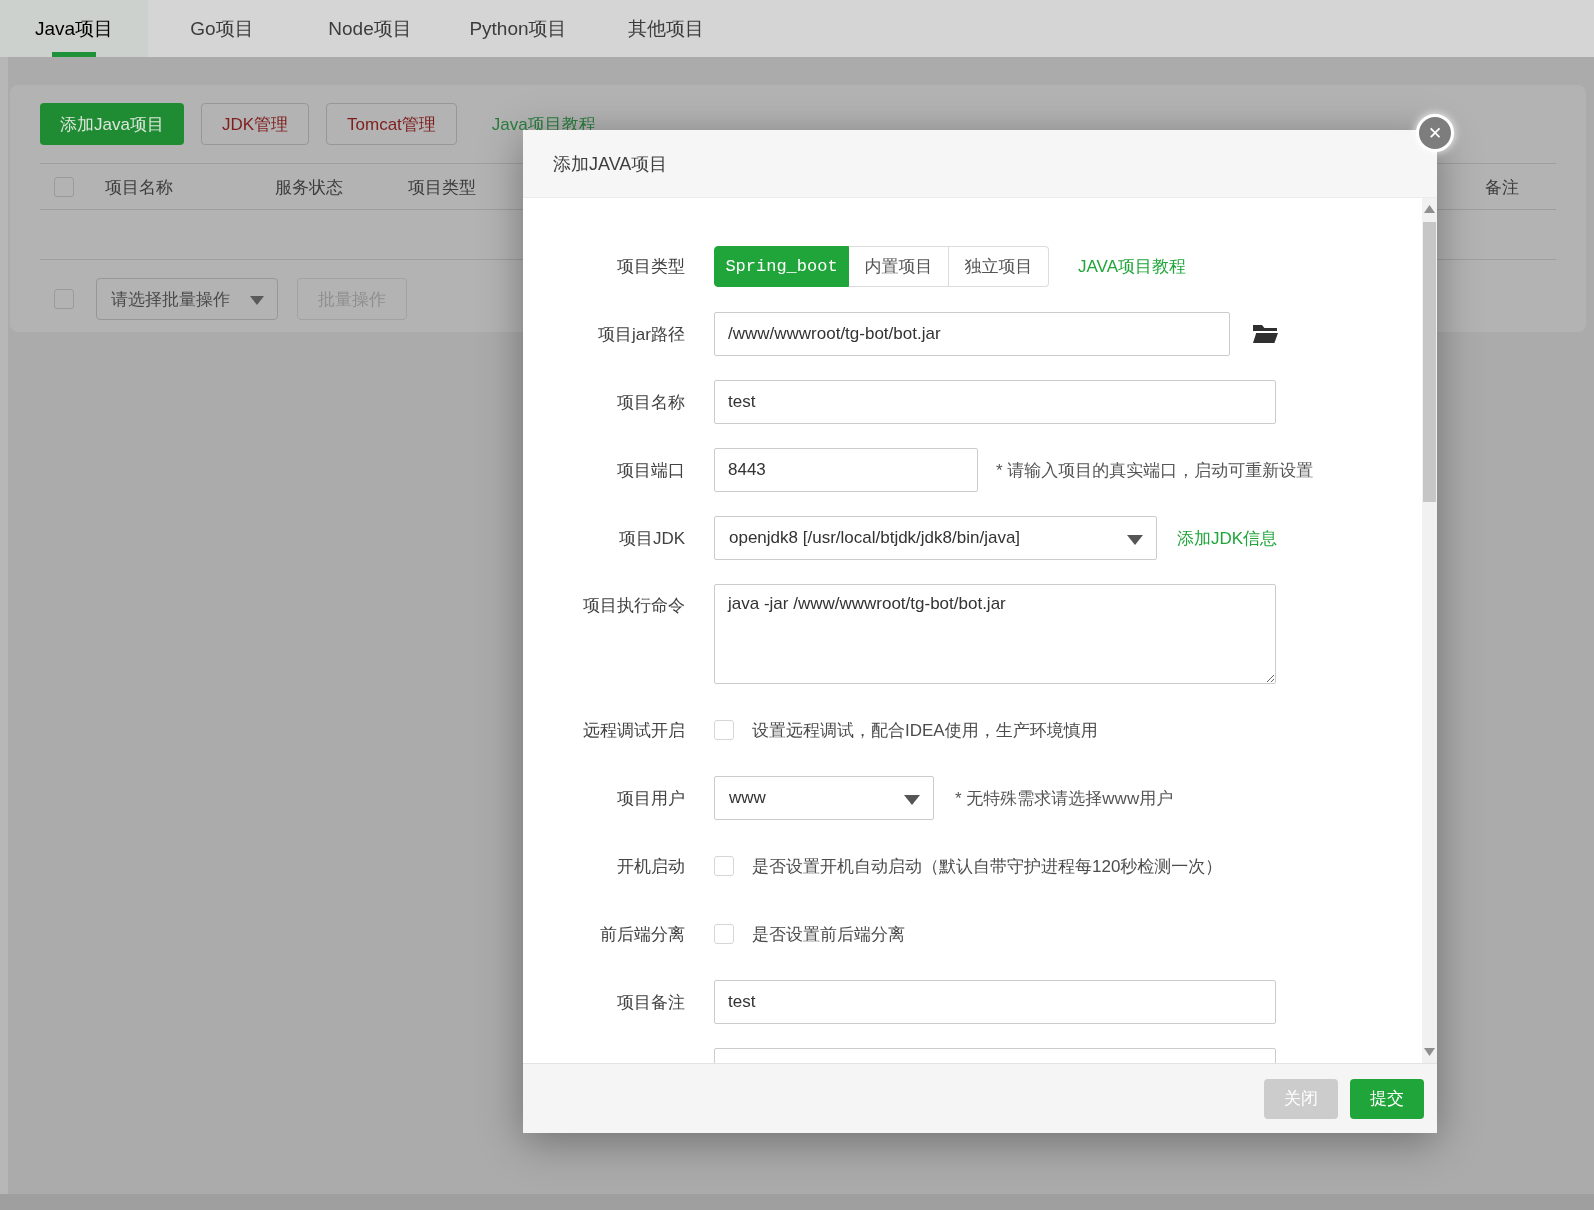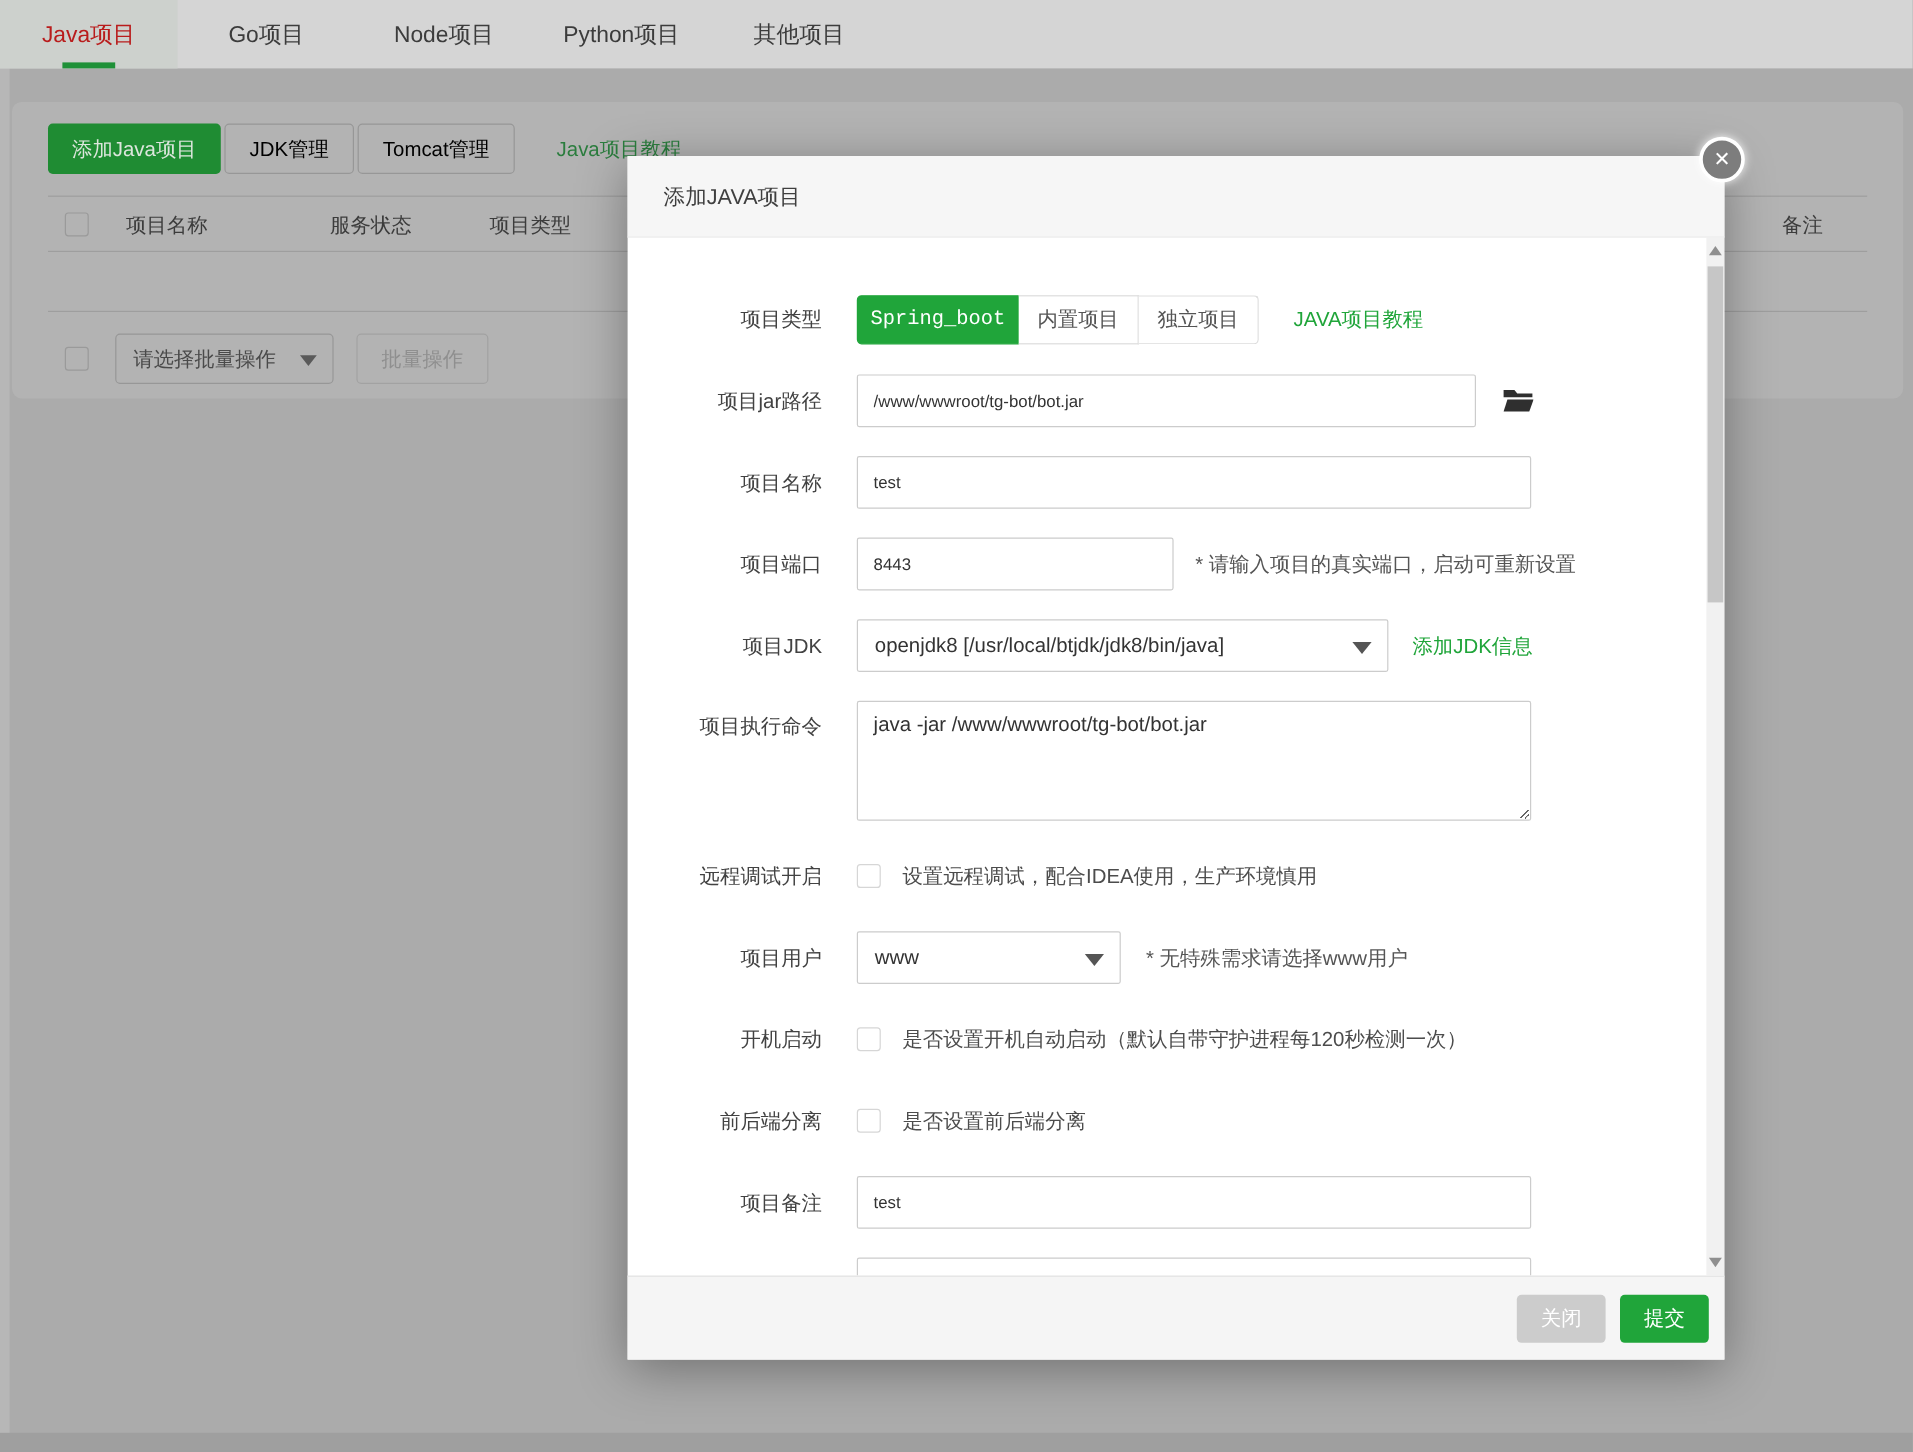--- a/index.html
+++ b/index.html
@@ -8,32 +8,32 @@
     position:relative; overflow:hidden;
     background:#ababab;
     font-family:"Liberation Sans","DejaVu Sans",sans-serif;
     color:#333;
   }
 
   
   .tabbar { position:absolute; top:0; left:0; right:0; height:57px; background:#d5d5d5; display:flex; z-index:1; }
   .tab { width:148px; display:flex; align-items:center; justify-content:center;
          font-size:19px; color:#3c3c3c; position:relative; cursor:pointer; }
-  .tab.active { background:#cdd1cd; color:#b91c1c; }
+  .tab.active { background:#cdd1cd; color:#000000; }
   .tab.active::after { content:""; position:absolute; bottom:0; left:50%; transform:translateX(-50%);
          width:44px; height:5px; background:#1f9138; }
 
   
   .page-card { position:absolute; left:10px; top:85px; width:1576px; height:247px;
          background:#b3b3b3; border-radius:8px; z-index:1; }
   .toolbar { position:absolute; left:30px; top:18px; display:flex; align-items:center; }
   .btn { height:42px; display:inline-flex; align-items:center; padding:0 20px;
          font-size:17px; border-radius:4px; cursor:pointer; white-space:nowrap; }
   .btn-green-dim { background:#1f8c33; color:#dce6dc; }
-  .btn-outline-dim { border:1px solid #979797; color:#000000; margin-left:3px; background:transparent; }
+  .btn-outline-dim { border:1px solid #979797; color:#7f1d1d; margin-left:17px; background:transparent; }
   .link-dim { color:#2b7d3e; font-size:17px; margin-left:35px; cursor:pointer; }
 
   .g-table { position:absolute; left:30px; right:30px; top:78px; height:97px;
          border-top:1px solid #9e9e9e; }
   .g-thead { position:relative; height:46px; border-bottom:1px solid #9e9e9e; }
   .g-thead .cell { position:absolute; top:0; height:46px; display:flex; align-items:center;
          font-size:17px; color:#3c3c3c; }
   .g-empty-row { height:50px; border-bottom:1px solid #9e9e9e; }
 
   .checkbox-dim { width:20px; height:20px; border:1px solid #9a9a9a; border-radius:3px; background:transparent; cursor:pointer; }
@@ -73,21 +73,21 @@
          font-size:17px; color:#555; background:#fff; border:1px solid #dcdcdc; border-left:none; cursor:pointer; }
   .seg-btn:first-child { border-left:1px solid #dcdcdc; border-radius:4px 0 0 4px; }
   .seg-btn:last-child { border-radius:0 4px 4px 0;text-align:right; }
   .seg-btn.selected { background:#20a53a; border-color:#20a53a; color:#fff; }
   .w-seg1 { width:135px; } .w-seg2 { width:100px; } .w-seg3 { width:100px; }
 
   .green-link { color:#20a53a; font-size:17px; cursor:pointer; white-space:nowrap; }
   .seg ~ .green-link, .inline-gap { margin-left:29px; }
 
   .text-input { height:44px; border:1px solid #ccc; border-radius:2px; padding:0 13px;
-         font-size:14px; color:#333; font-family:inherit; background:#fff; }
+         font-size:17px; color:#333; font-family:inherit; background:#fff; }
   .w-jar { width:516px; } .w-full { width:562px; } .w-port { width:264px; }
 
   .folder-btn { margin-left:22px; cursor:pointer; display:flex; align-items:center; }
 
   .select { position:relative; border:1px solid #ccc; border-radius:2px; height:44px;
          display:flex; align-items:center; padding:0 36px 0 14px; font-size:17px; color:#333;
          background:#fff; cursor:pointer; }
   .select::after { content:""; position:absolute; right:13px; top:50%; margin-top:-3px;
          border:8px solid transparent; border-top:10px solid #555; border-bottom:0; }
   .w-jdk { width:443px; } .w-user { width:220px; }

